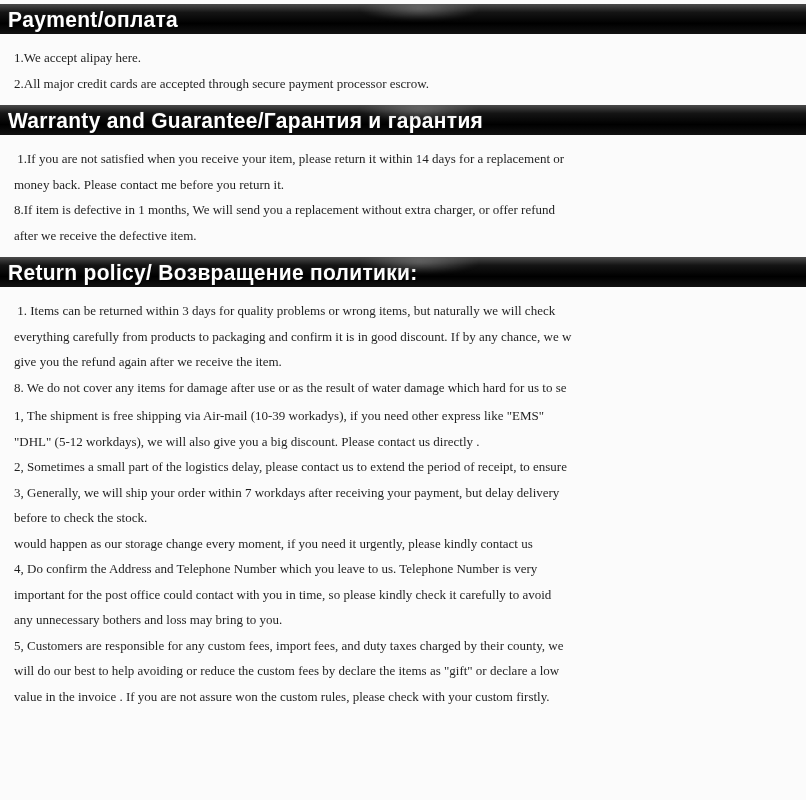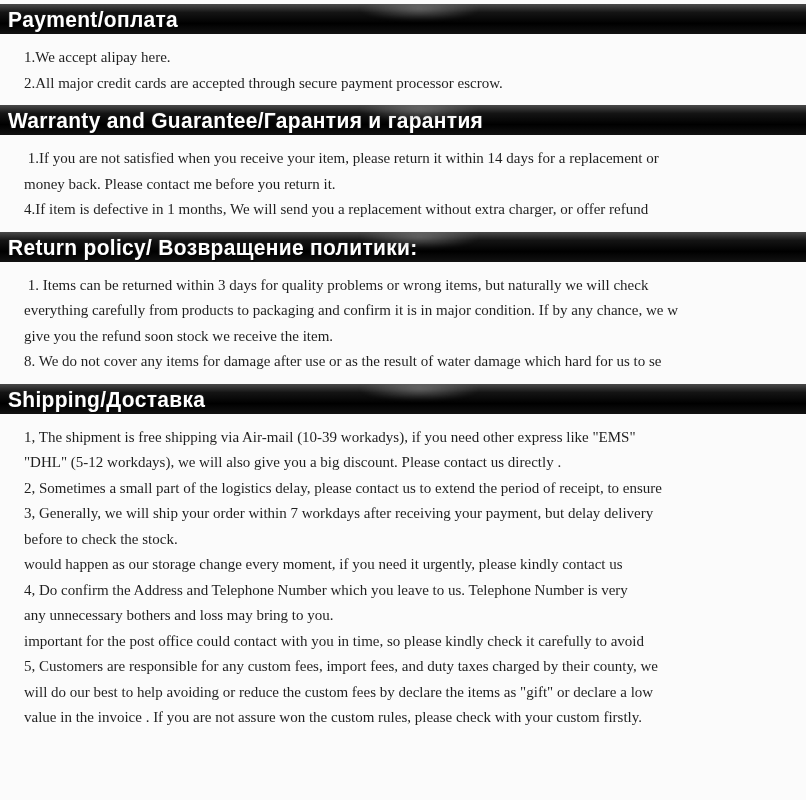--- a/index.html
+++ b/index.html
@@ -51,24 +51,24 @@
     transform: scaleY(1.08);
     transform-origin: left center;
     text-shadow: 1px 1px 1px rgba(0,0,0,0.9), 0 0 2px rgba(255,255,255,0.2);
     white-space: nowrap;
   }
   .section-body {
     padding: 2px 0 1px 0;
   }
   .line {
     font-family: "Liberation Serif", serif;
-    font-size: 15px;
+    font-size: 13px;
     line-height: 25.5px;
     color: #1f1f1f;
-    padding-left: 24px;
+    padding-left: 14px;
     white-space: pre;
     overflow: hidden;
   }
 </style>
 </head>
 <body>
 
 <div class="page">
     <section>
       <div class="bar">
@@ -79,46 +79,44 @@
         <div class="line">2.All major credit cards are accepted through secure payment processor escrow.</div>
       </div>
     </section>
     <section>
       <div class="bar">
         <span class="bar-title">Warranty and Guarantee/Гарантия и гарантия</span>
       </div>
       <div class="section-body">
         <div class="line"> 1.If you are not satisfied when you receive your item, please return it within 14 days for a replacement or</div>
         <div class="line">money back. Please contact me before you return it.</div>
-        <div class="line">4.If item is defective in 1 months, We will send you a replacement without extra charger, or offer refund</div>
+        <div class="line">8.If item is defective in 1 months, We will send you a replacement without extra charger, or offer refund</div>
+        <div class="line">after we receive the defective item.</div>
       </div>
     </section>
     <section>
       <div class="bar">
         <span class="bar-title">Return policy/ Возвращение политики:</span>
       </div>
       <div class="section-body">
         <div class="line"> 1. Items can be returned within 3 days for quality problems or wrong items, but naturally we will check</div>
-        <div class="line">everything carefully from products to packaging and confirm it is in major condition. If by any chance, we w</div>
-        <div class="line">give you the refund soon stock we receive the item.</div>
+        <div class="line">everything carefully from products to packaging and confirm it is in good discount. If by any chance, we w</div>
+        <div class="line">give you the refund again after we receive the item.</div>
         <div class="line">8. We do not cover any items for damage after use or as the result of water damage which hard for us to se</div>
       </div>
     </section>
     <section>
-      <div class="bar">
-        <span class="bar-title">Shipping/Доставка</span>
-      </div>
       <div class="section-body">
         <div class="line">1, The shipment is free shipping via Air-mail (10-39 workadys), if you need other express like "EMS"</div>
         <div class="line">"DHL" (5-12 workdays), we will also give you a big discount. Please contact us directly .</div>
         <div class="line">2, Sometimes a small part of the logistics delay, please contact us to extend the period of receipt, to ensure</div>
         <div class="line">3, Generally, we will ship your order within 7 workdays after receiving your payment, but delay delivery</div>
         <div class="line">before to check the stock.</div>
         <div class="line">would happen as our storage change every moment, if you need it urgently, please kindly contact us</div>
         <div class="line">4, Do confirm the Address and Telephone Number which you leave to us. Telephone Number is very</div>
+        <div class="line">important for the post office could contact with you in time, so please kindly check it carefully to avoid</div>
         <div class="line">any unnecessary bothers and loss may bring to you.</div>
-        <div class="line">important for the post office could contact with you in time, so please kindly check it carefully to avoid</div>
         <div class="line">5, Customers are responsible for any custom fees, import fees, and duty taxes charged by their county, we</div>
         <div class="line">will do our best to help avoiding or reduce the custom fees by declare the items as "gift" or declare a low</div>
         <div class="line">value in the invoice . If you are not assure won the custom rules, please check with your custom firstly.</div>
       </div>
     </section>
   </div>
 
 </body></html>

